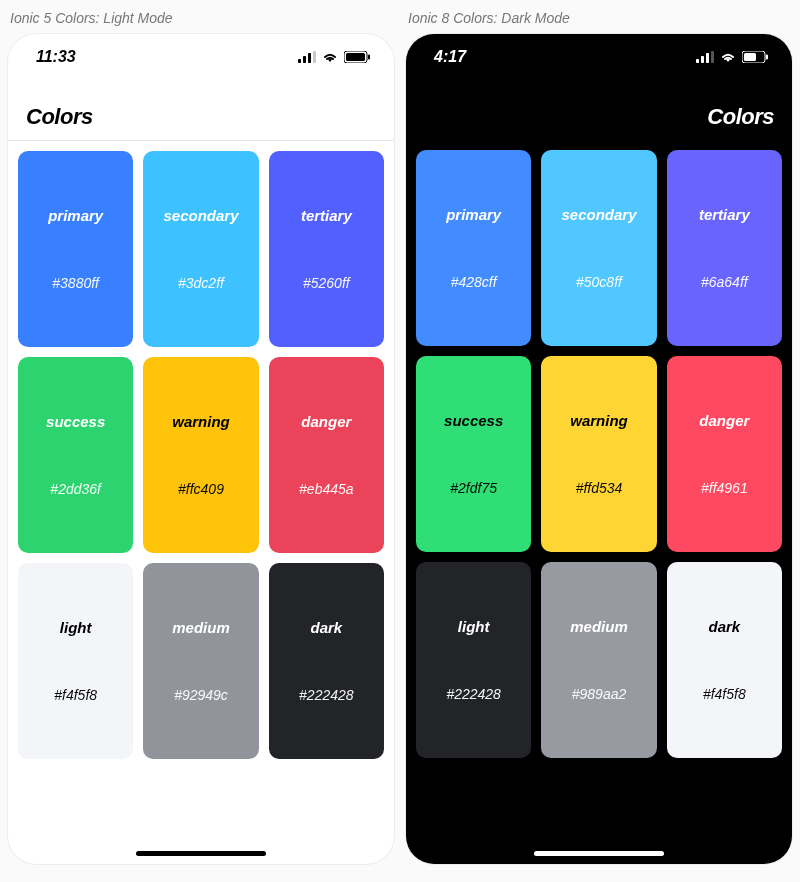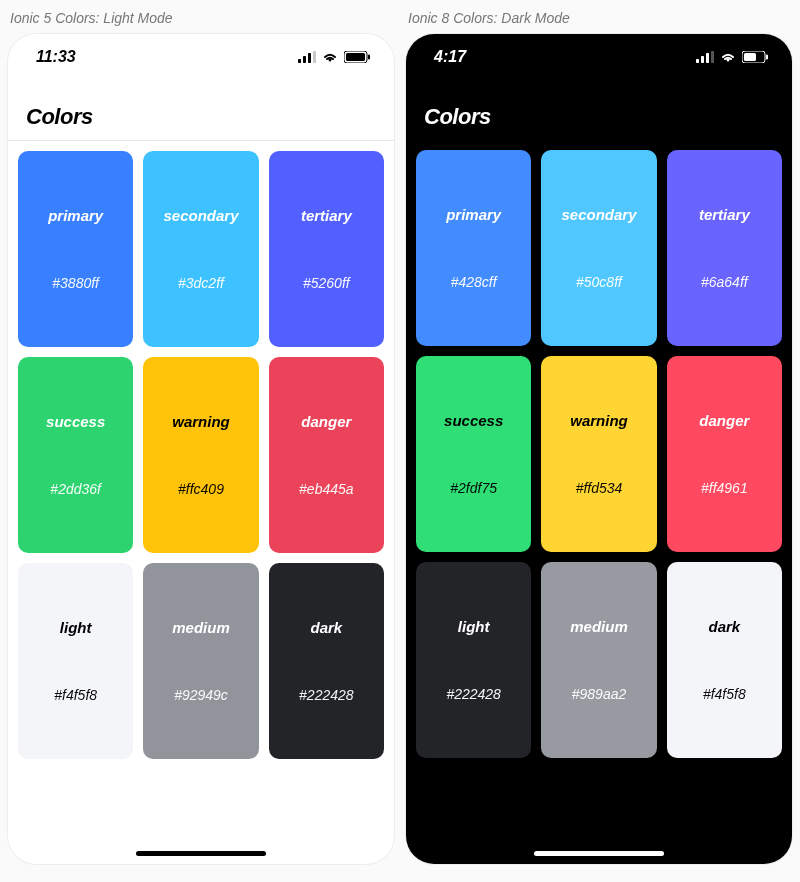--- a/index.html
+++ b/index.html
@@ -30,21 +30,21 @@
   .phone {
     border-radius: 28px;
     overflow: hidden;
     height: 830px;
     display: flex;
     flex-direction: column;
     position: relative;
     box-shadow: 0 0 0 1px rgba(0,0,0,0.05);
   }
   .phone.light { background: #ffffff; color: #000; }
-  .phone.dark  { background: #000000; color: #fff; }
+  .phone.dark  { background: #000000; color: #fff; text-align: right; }
   .status-bar {
     display: flex;
     justify-content: space-between;
     align-items: center;
     padding: 14px 24px 4px 28px;
     font-size: 16px;
     font-weight: 600;
   }
   .status-right {
     display: flex;

